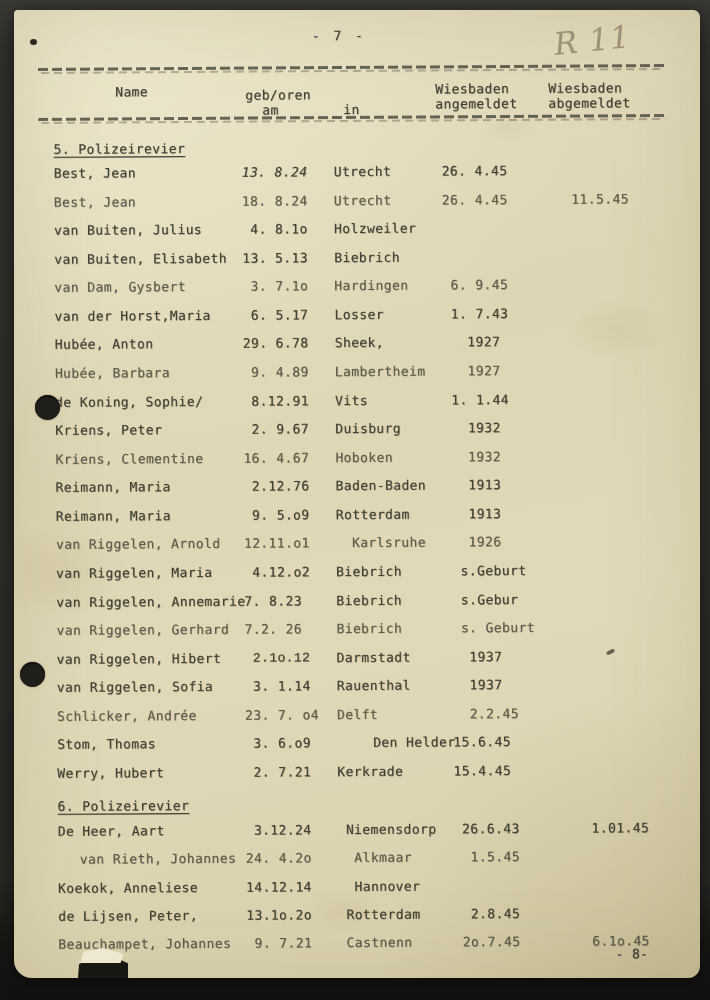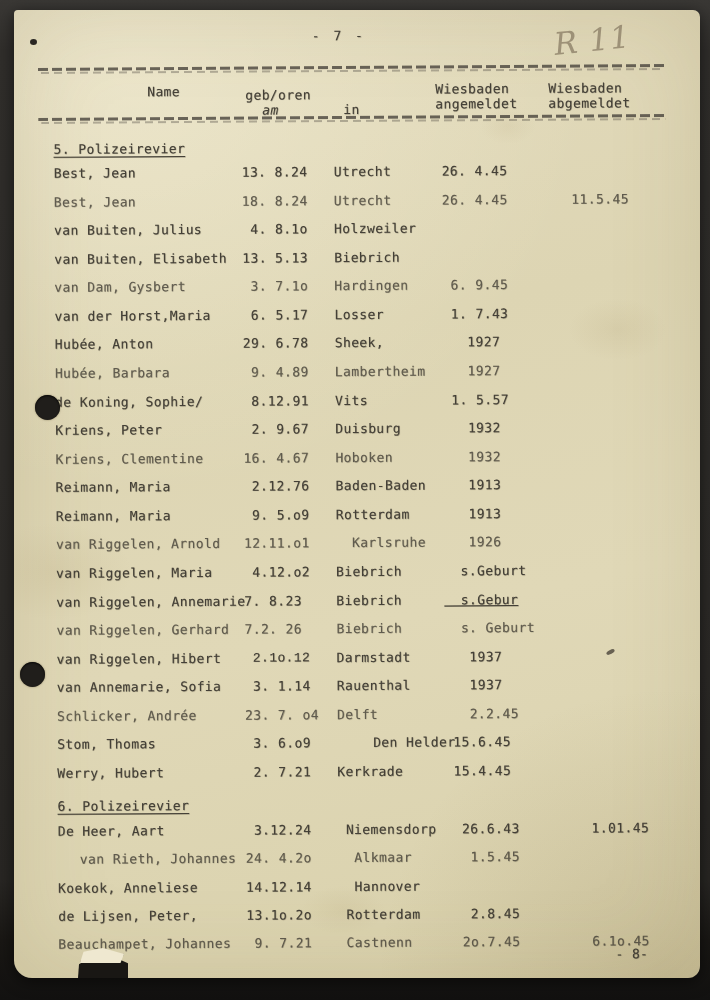--- a/index.html
+++ b/index.html
@@ -31,23 +31,23 @@
   .faint{opacity:0.82;}
   .rule{position:absolute;left:26px;width:628px;height:3px;opacity:0.82;
     background-image:repeating-linear-gradient(90deg,#46413a 0 10px,rgba(70,65,58,0) 10px 14px);}
   .rule::after{content:"";position:absolute;left:3px;right:1px;top:4px;height:2px;opacity:0.45;
     background-image:repeating-linear-gradient(90deg,#46413a 0 8px,rgba(70,65,58,0) 8px 13px);}
   .rule1{top:56px;}
   .rule2{top:106px;}
   .sec-title{text-decoration:underline;text-underline-offset:3px;}
   .pn-top{left:300px;top:18px;letter-spacing:3px;}
   .pn-bottom{left:598px;top:938px;}
-  .h-name{left:103px;top:73px;margin-left:32px;}
+  .h-name{left:103px;top:73px;}
   .h-born1{left:233px;top:77px;}
-  .h-born2{left:250px;top:92px;font-style:italic;}
+  .h-born2{left:250px;top:92px;}
   .h-in{left:331px;top:92px;}
   .h-reg1{left:423px;top:72px;}
   .h-reg2{left:423px;top:87px;}
   .h-dereg1{left:536px;top:72px;}
   .h-dereg2{left:536px;top:87px;}
   .c0{left:41px;} .c1{left:229px;} .c2{left:321px;} .c3{left:429px;} .c4{left:542px;}
   .hand{
     position:absolute;left:540px;top:12px;z-index:4;
     font-family:"DejaVu Serif",serif;font-style:italic;font-size:31px;
     color:#8e8169;transform:rotate(-6deg);letter-spacing:1px;opacity:0.8;
@@ -84,21 +84,21 @@
       <div class="t h-reg1">Wiesbaden</div>
       <div class="t h-reg2">angemeldet</div>
       <div class="t h-dereg1">Wiesbaden</div>
       <div class="t h-dereg2">abgemeldet</div>
 
       <div class="rule rule2"></div>
 
       <div class="t pn-bottom">- 8-</div>
     <div class="t sec-title c0" style="top: 130px;">5. Polizeirevier</div>
         <div class="t c0" style="top: 154px;">Best, Jean</div>
-        <div class="t c1" style="top: 154px;">13. 8.24</div>
+        <div class="t c1" style="top: 154px; font-style: italic;">13. 8.24</div>
         <div class="t c2" style="top: 154px;">Utrecht</div>
         <div class="t c3" style="top: 154px;">26. 4.45</div>
         <div class="t c0 faint" style="top: 182.57px;">Best, Jean</div>
         <div class="t c1 faint" style="top: 182.57px;">18. 8.24</div>
         <div class="t c2 faint" style="top: 182.57px;">Utrecht</div>
         <div class="t c3 faint" style="top: 182.57px;">26. 4.45</div>
         <div class="t c4 faint" style="top: 182.57px;">  11.5.45</div>
         <div class="t c0" style="top: 211.14px;">van Buiten, Julius</div>
         <div class="t c1" style="top: 211.14px;"> 4. 8.1o</div>
         <div class="t c2" style="top: 211.14px;">Holzweiler</div>
@@ -117,21 +117,21 @@
         <div class="t c1" style="top: 325.42px;">29. 6.78</div>
         <div class="t c2" style="top: 325.42px;">Sheek,</div>
         <div class="t c3" style="top: 325.42px;">   1927</div>
         <div class="t c0 faint" style="top: 353.99px;">Hubée, Barbara</div>
         <div class="t c1 faint" style="top: 353.99px;"> 9. 4.89</div>
         <div class="t c2 faint" style="top: 353.99px;">Lambertheim</div>
         <div class="t c3 faint" style="top: 353.99px;">   1927</div>
         <div class="t c0" style="top: 382.56px;">de Koning, Sophie/</div>
         <div class="t c1" style="top: 382.56px;"> 8.12.91</div>
         <div class="t c2" style="top: 382.56px;">Vits</div>
-        <div class="t c3" style="top: 382.56px;"> 1. 5.57</div>
+        <div class="t c3" style="top: 382.56px;"> 1. 1.44</div>
         <div class="t c0" style="top: 411.13px;">Kriens, Peter</div>
         <div class="t c1" style="top: 411.13px;"> 2. 9.67</div>
         <div class="t c2" style="top: 411.13px;">Duisburg</div>
         <div class="t c3" style="top: 411.13px;">   1932</div>
         <div class="t c0 faint" style="top: 439.7px;">Kriens, Clementine</div>
         <div class="t c1 faint" style="top: 439.7px;">16. 4.67</div>
         <div class="t c2 faint" style="top: 439.7px;">Hoboken</div>
         <div class="t c3 faint" style="top: 439.7px;">   1932</div>
         <div class="t c0" style="top: 468.27px;">Reimann, Maria</div>
         <div class="t c1" style="top: 468.27px;"> 2.12.76</div>
@@ -145,30 +145,30 @@
         <div class="t c1 faint" style="top: 525.41px;">12.11.o1</div>
         <div class="t c2 faint" style="top: 525.41px; padding-left: 16px;">Karlsruhe</div>
         <div class="t c3 faint" style="top: 525.41px;">   1926</div>
         <div class="t c0" style="top: 553.98px;">van Riggelen, Maria</div>
         <div class="t c1" style="top: 553.98px;"> 4.12.o2</div>
         <div class="t c2" style="top: 553.98px;">Biebrich</div>
         <div class="t c3" style="top: 553.98px;">  s.Geburt</div>
         <div class="t c0" style="top: 582.55px;">van Riggelen, Annemarie</div>
         <div class="t c1" style="top: 582.55px;">7. 8.23</div>
         <div class="t c2" style="top: 582.55px;">Biebrich</div>
-        <div class="t c3" style="top: 582.55px; text-decoration: underline;">  s.Gebur</div>
+        <div class="t c3" style="top: 582.55px;">  s.Gebur</div>
         <div class="t c0 faint" style="top: 611.12px;">van Riggelen, Gerhard</div>
         <div class="t c1 faint" style="top: 611.12px;">7.2. 26</div>
         <div class="t c2 faint" style="top: 611.12px;">Biebrich</div>
         <div class="t c3 faint" style="top: 611.12px;">  s. Geburt</div>
         <div class="t c0" style="top: 639.69px;">van Riggelen, Hibert</div>
         <div class="t c1" style="top: 639.69px; font-family: Liberation Mono, monospace;"> 2.1o.12</div>
         <div class="t c2" style="top: 639.69px;">Darmstadt</div>
         <div class="t c3" style="top: 639.69px;">   1937</div>
-        <div class="t c0" style="top: 668.26px;">van Annemarie, Sofia</div>
+        <div class="t c0" style="top: 668.26px;">van Riggelen, Sofia</div>
         <div class="t c1" style="top: 668.26px;"> 3. 1.14</div>
         <div class="t c2" style="top: 668.26px;">Rauenthal</div>
         <div class="t c3" style="top: 668.26px;">   1937</div>
         <div class="t c0 faint" style="top: 696.83px;">Schlicker, Andrée</div>
         <div class="t c1 faint" style="top: 696.83px;">23. 7. o4</div>
         <div class="t c2 faint" style="top: 696.83px;">Delft</div>
         <div class="t c3 faint" style="top: 696.83px;">   2.2.45</div>
         <div class="t c0" style="top: 725.4px;">Stom, Thomas</div>
         <div class="t c1" style="top: 725.4px;"> 3. 6.o9</div>
         <div class="t c2" style="top: 725.4px; margin-left: 36px;">Den Helder</div>

